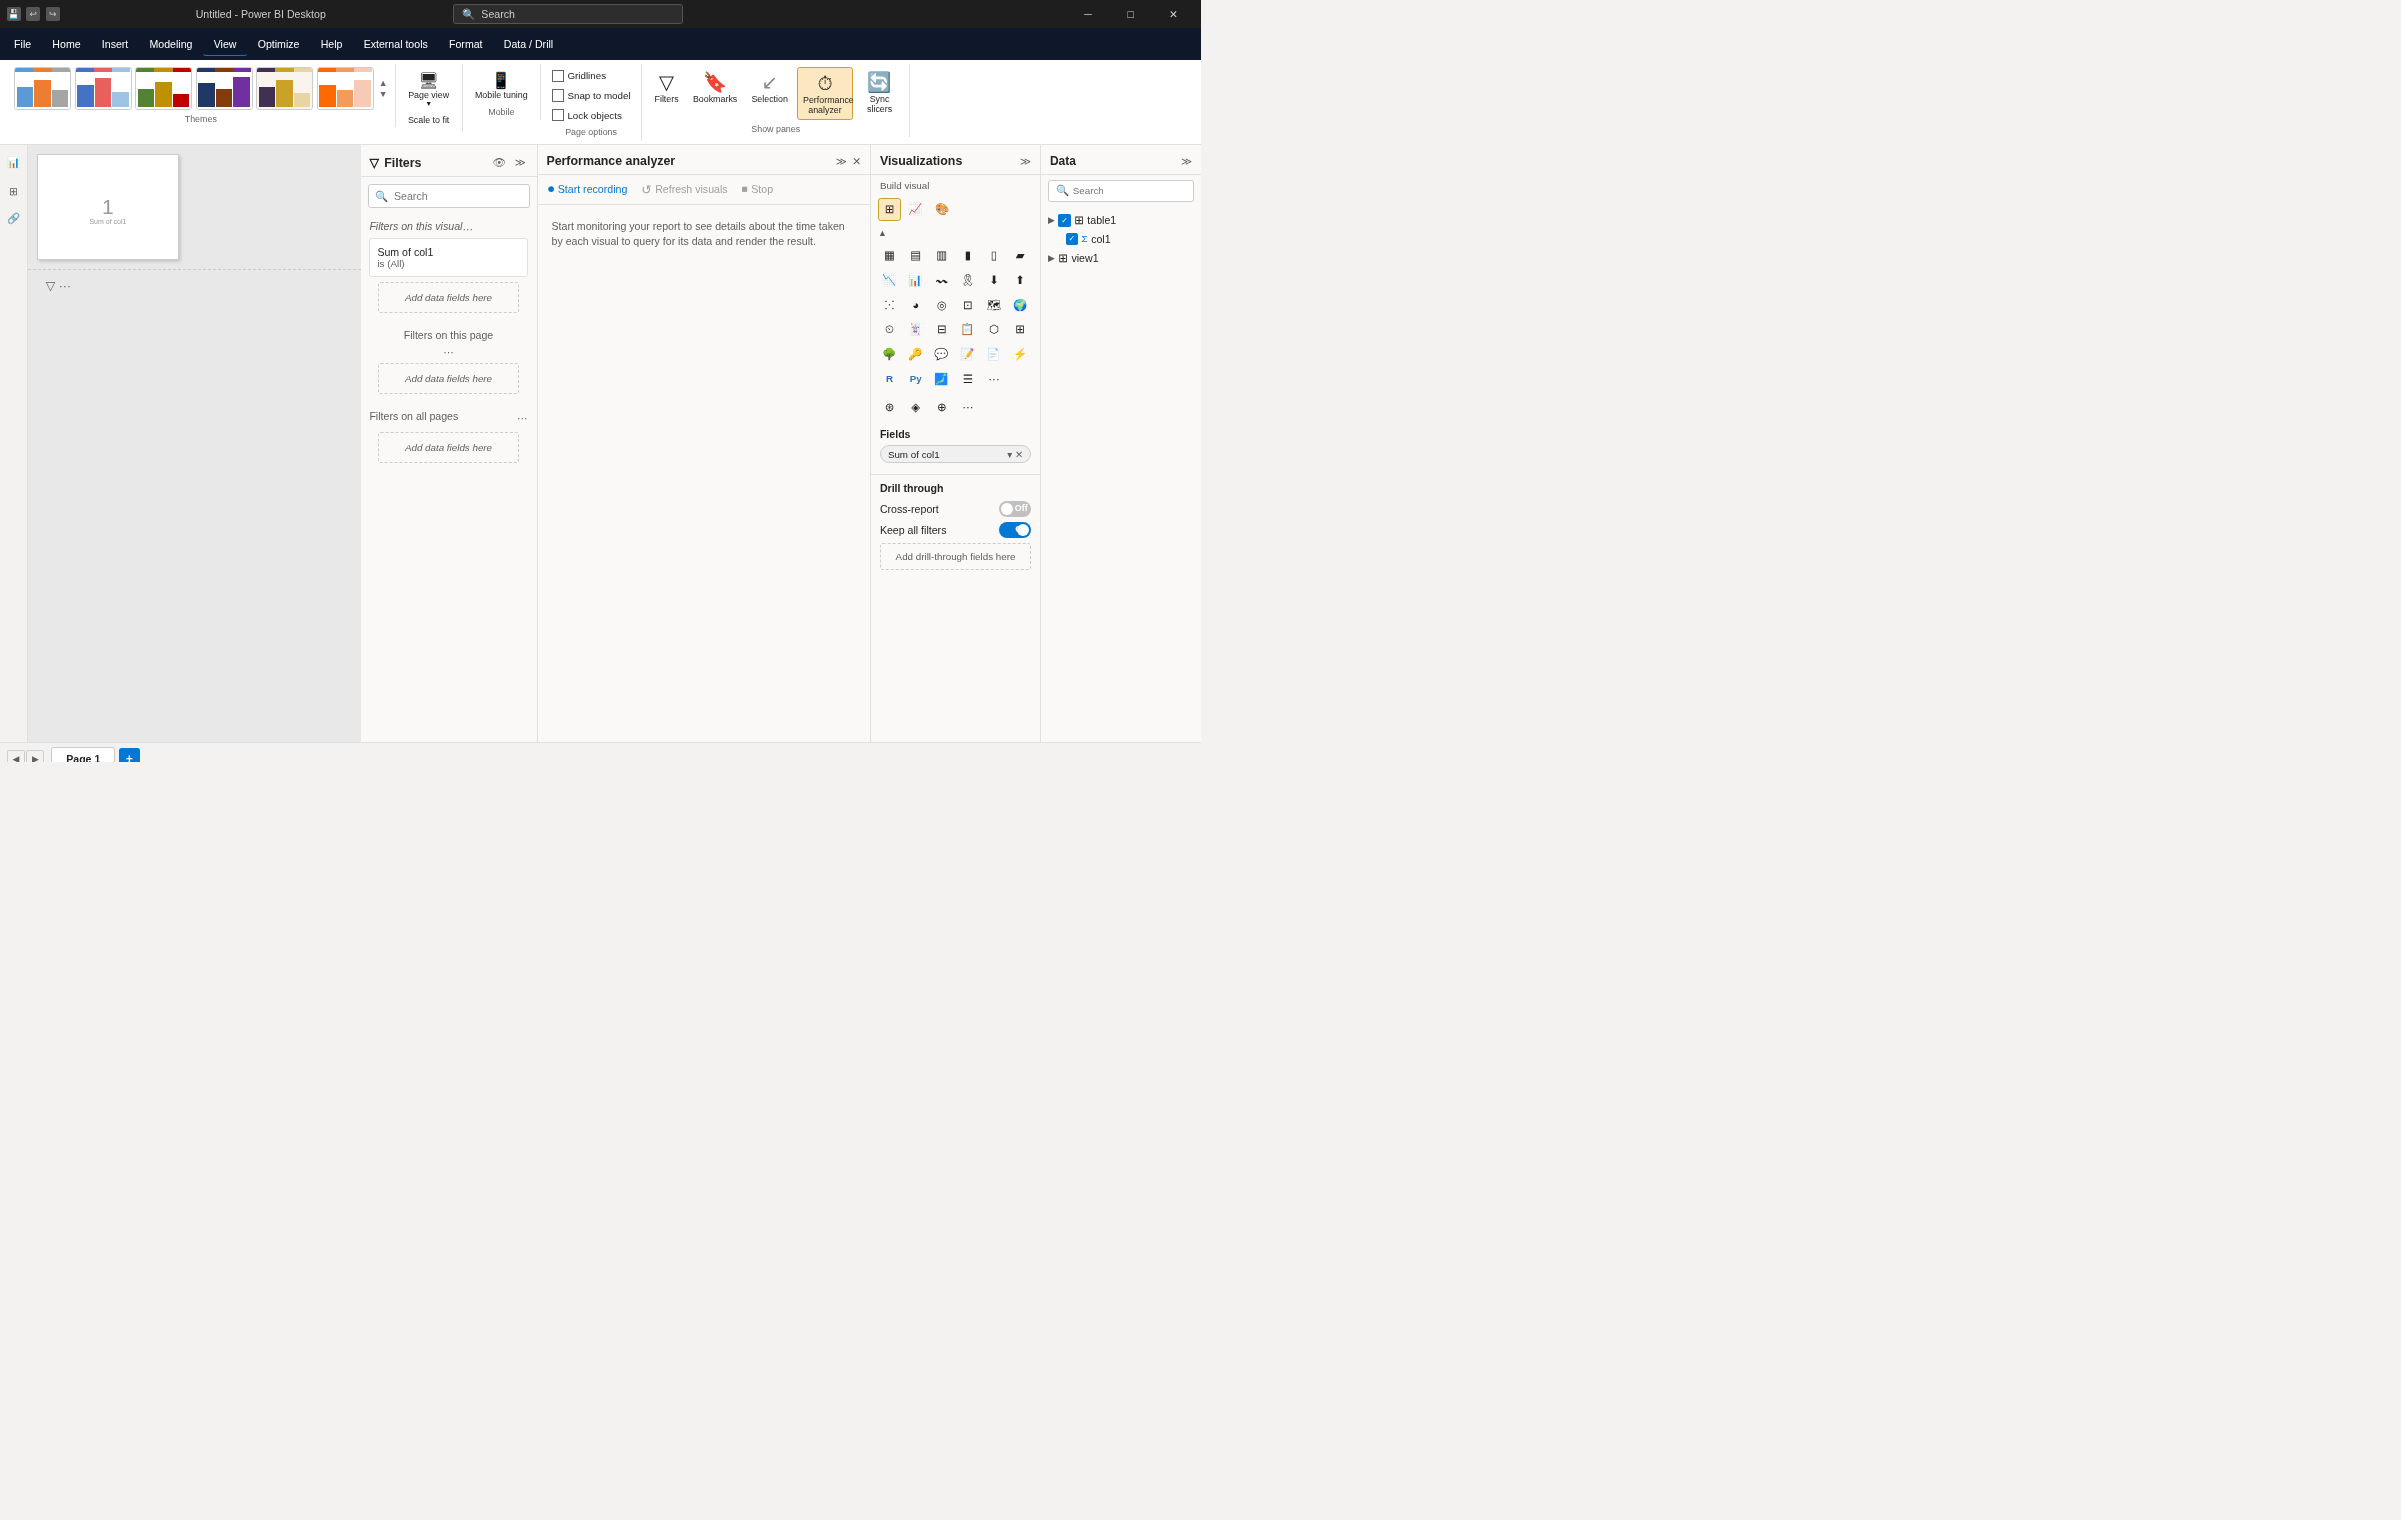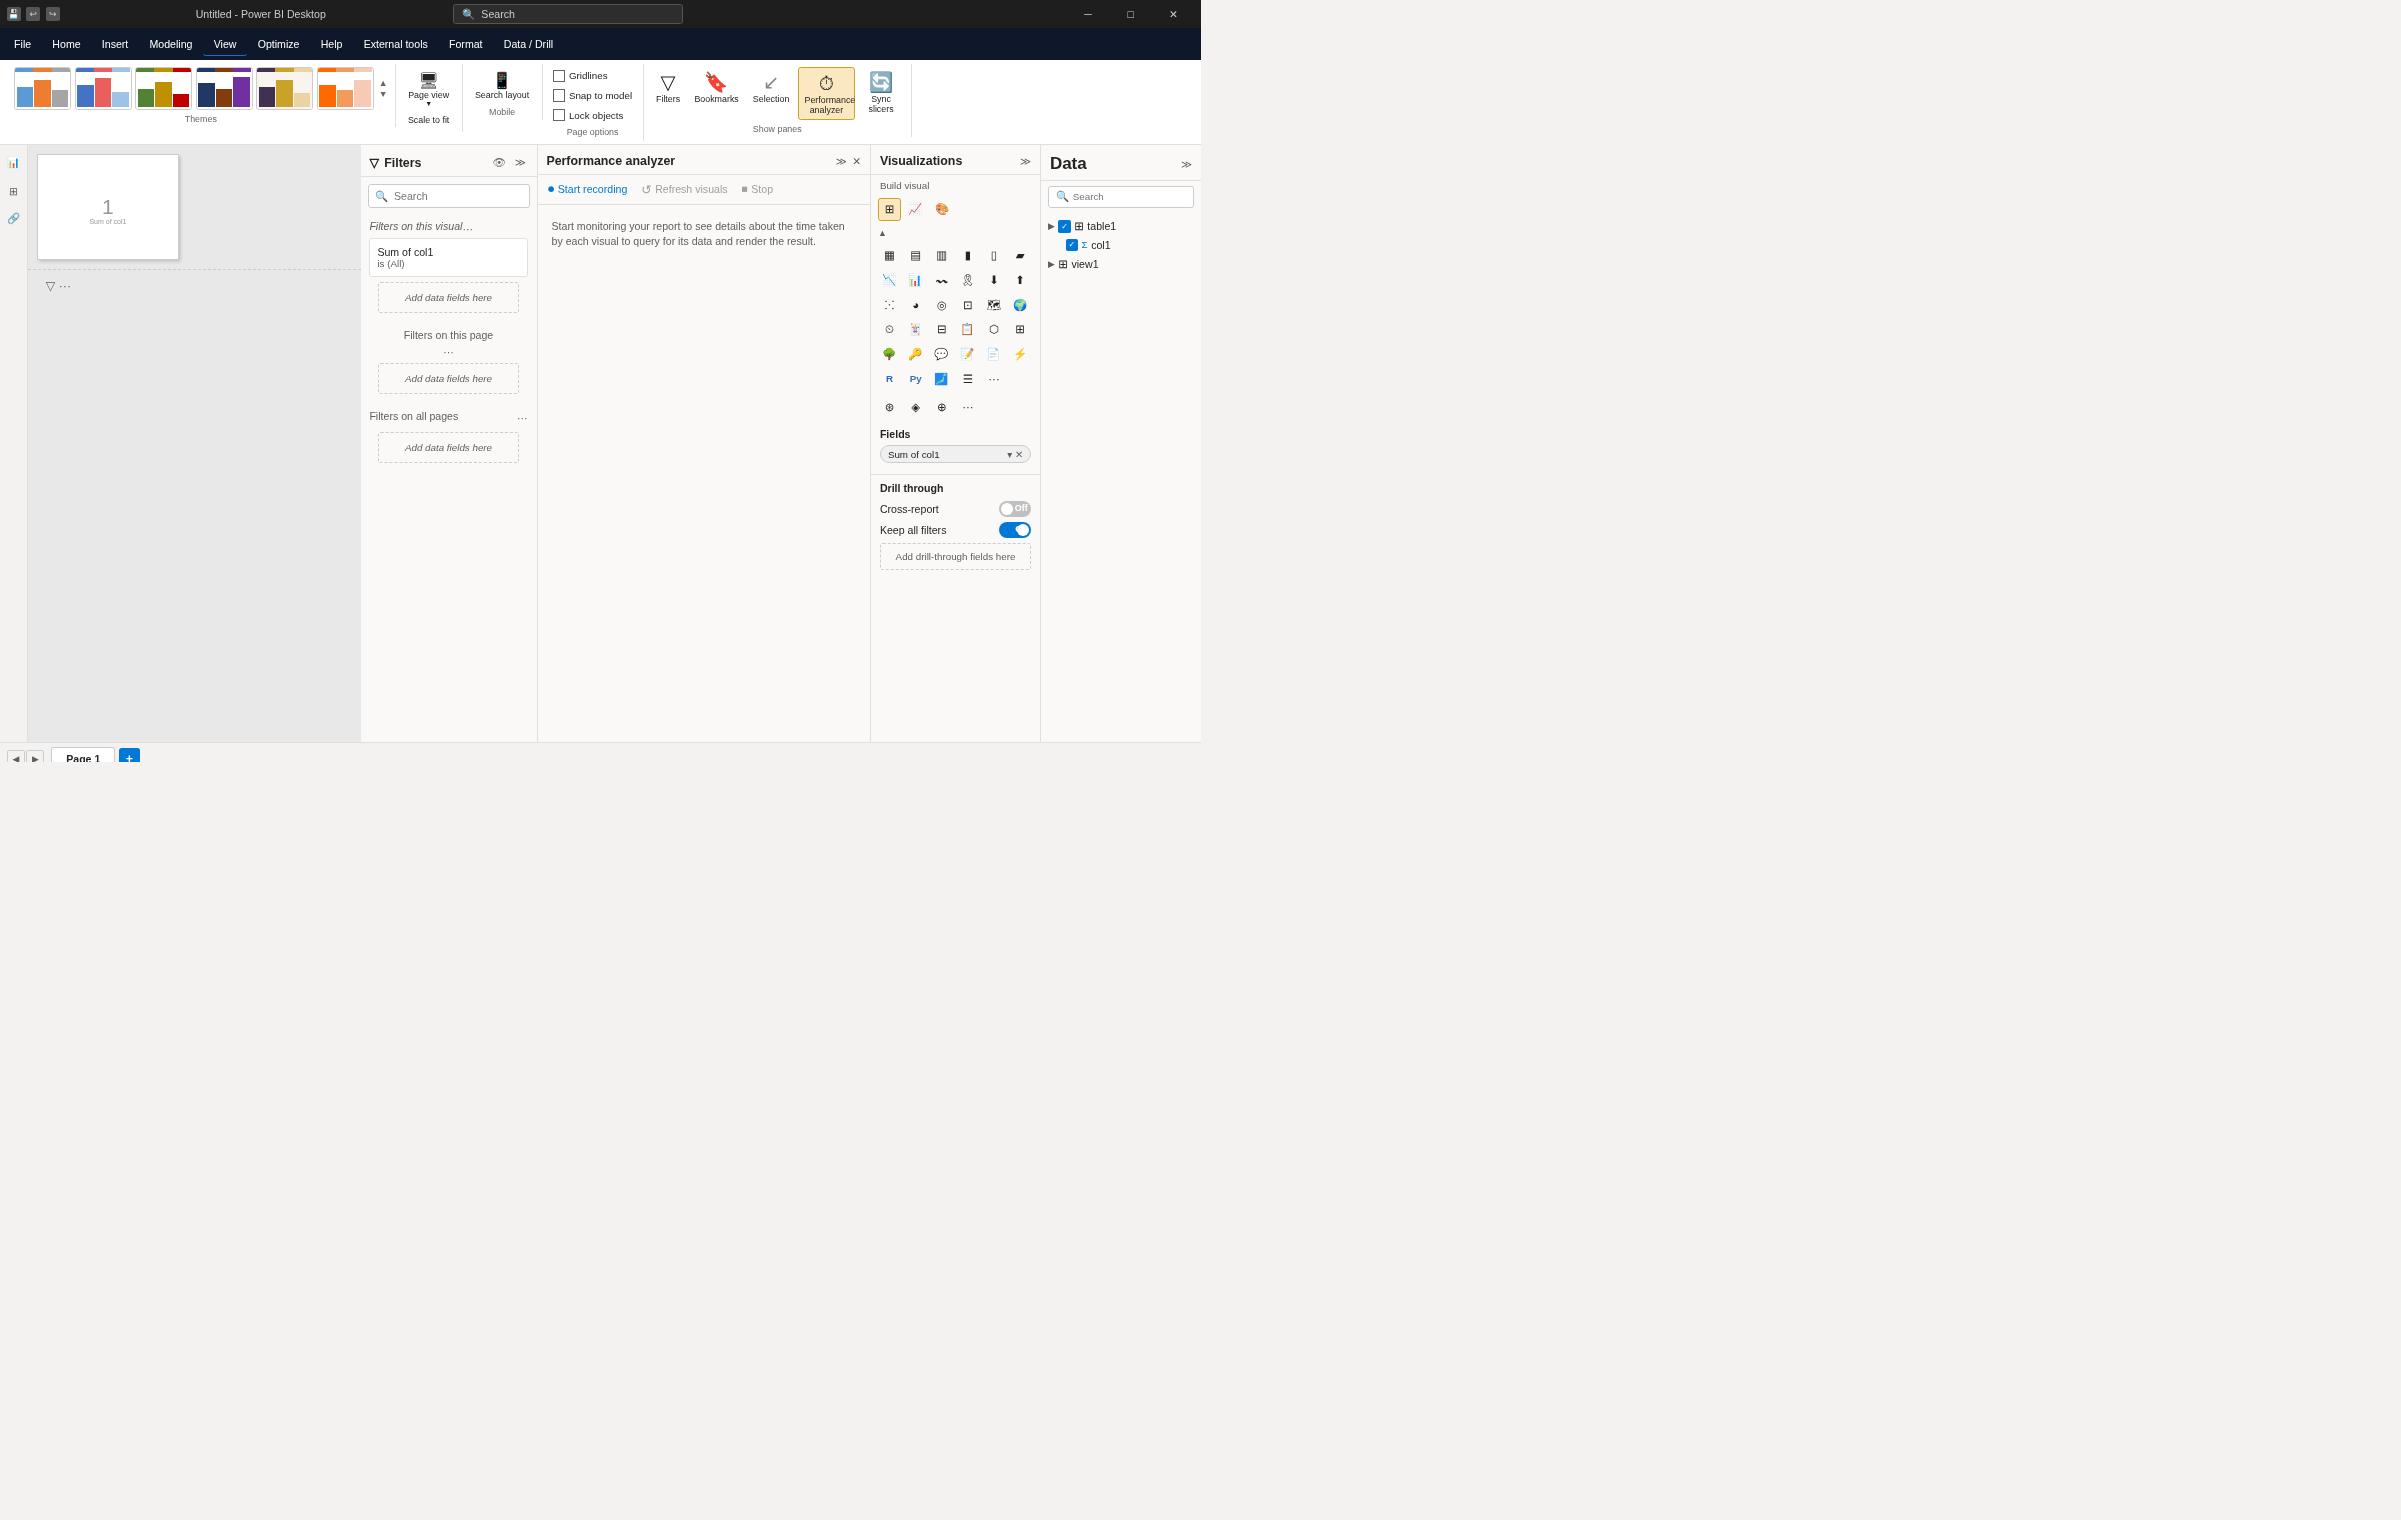--- a/index.html
+++ b/index.html
@@ -350,21 +350,21 @@
       display: flex;
       flex-direction: column;
     }
     .data-header {
       display: flex;
       align-items: center;
       justify-content: space-between;
       padding: 8.9px 8.9px 5.3px;
       border-bottom: 0.9px solid #e0e0e0;
     }
-    .data-title { font-size: 17px; font-weight: 600; }
+    .data-title { font-size: 12px; font-weight: 600; }
     .data-search {
       margin: 5.3px 7px;
       padding: 3.5px 7px;
       border: 0.9px solid #ccc;
       border-radius: 2.7px;
       display: flex;
       align-items: center;
       gap: 3.5px;
       background: #fff;
     }
@@ -556,21 +556,21 @@
       </div>
       <div class="ribbon-btn" style="font-size:8.9px;color:#252423;">
         <span>Scale to fit</span>
       </div>
     </div>
   </div>
 
   <div style="display:flex;flex-direction:column;border-right:0.9px solid #e0e0e0;padding:3.5px 7px;align-items:center;justify-content:space-between;">
     <div class="ribbon-btn">
       <span style="font-size:16px;">📱</span>
-      <span style="font-size:8.9px;">Search layout</span>
+      <span style="font-size:8.9px;">Mobile tuning</span>
     </div>
     <div class="ribbon-group-label">Mobile</div>
   </div>
 
   <div style="display:flex;flex-direction:column;border-right:0.9px solid #e0e0e0;padding:3.5px 7px;">
     <div class="page-options-group">
       <div class="ribbon-check">
         <div class="checkbox"></div>
         <span>Gridlines</span>
       </div>

